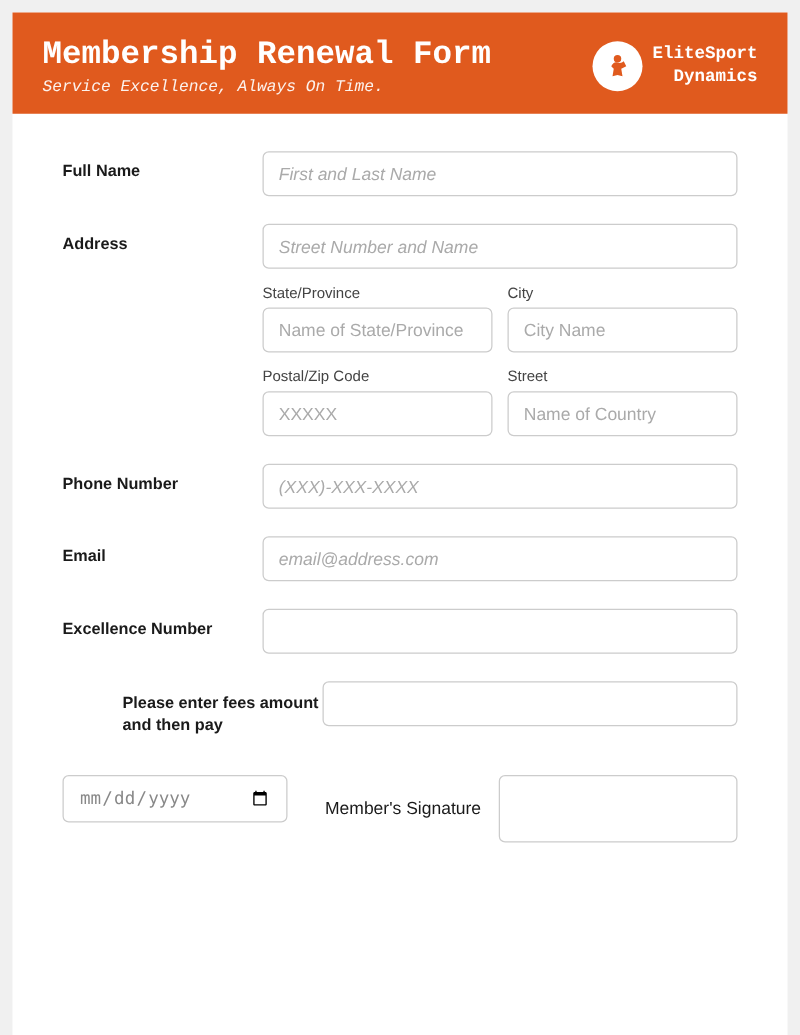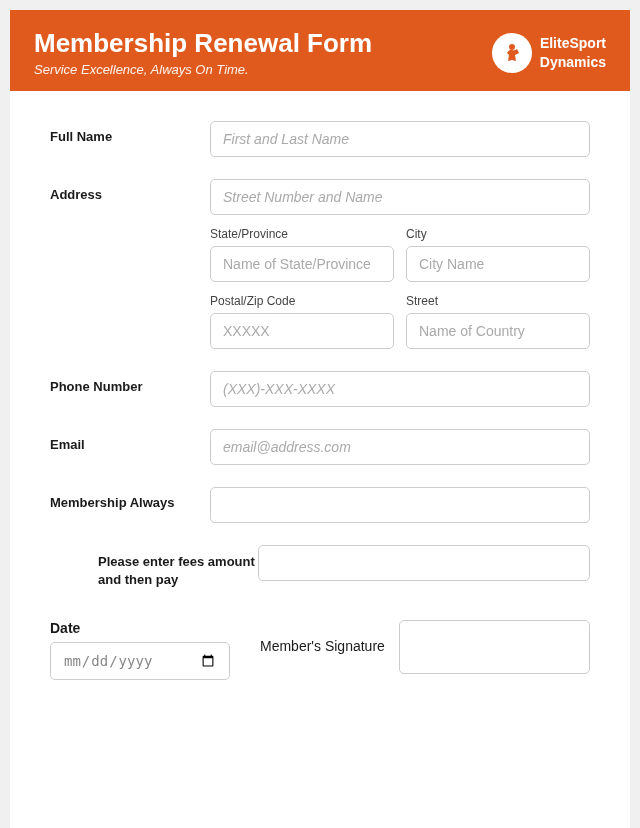--- a/index.html
+++ b/index.html
@@ -17,20 +17,21 @@
       min-height: 828px;
       background: #fff;
       position: relative;
     }
     .header {
       background: #e05a1e;
       padding: 18px 24px 14px 24px;
       display: flex;
       justify-content: space-between;
       align-items: center;
+      font-family: Liberation Mono, monospace;
     }
     .header-left {}
     .header-title {
       font-size: 26px;
       font-weight: 800;
       color: #fff;
       line-height: 1.2;
     }
     .header-subtitle {
       font-size: 13px;
@@ -242,36 +243,35 @@
     </div>
 
     <div class="form-row">
       <div class="form-label">Email</div>
       <div class="form-fields">
         <input class="form-input" type="email" placeholder="email@address.com" style="">
       </div>
     </div>
 
     <div class="form-row">
-      <div class="form-label">Membership Always</div>
+      <div class="form-label">Excellence Number</div>
       <div class="form-fields">
         <input class="form-input" type="text" placeholder="" style="">
       </div>
     </div>
 
     <div class="form-row">
       <div class="form-label" style="line-height:1.4;margin-left:48px;">Please enter fees amount and then pay</div>
       <div class="form-fields">
         <input class="form-input" type="text" placeholder="" style="">
       </div>
     </div>
 
     <div class="date-signature-row">
       <div class="date-col">
-        <div class="date-label-text">Date</div>
         <input class="date-input" type="date" placeholder="mm/dd/yyyy" style="">
       </div>
       <div class="signature-col">
         <div class="signature-label">
           <span>Member's Signature</span>
         </div>
         <div class="signature-box"></div>
       </div>
     </div>
 

